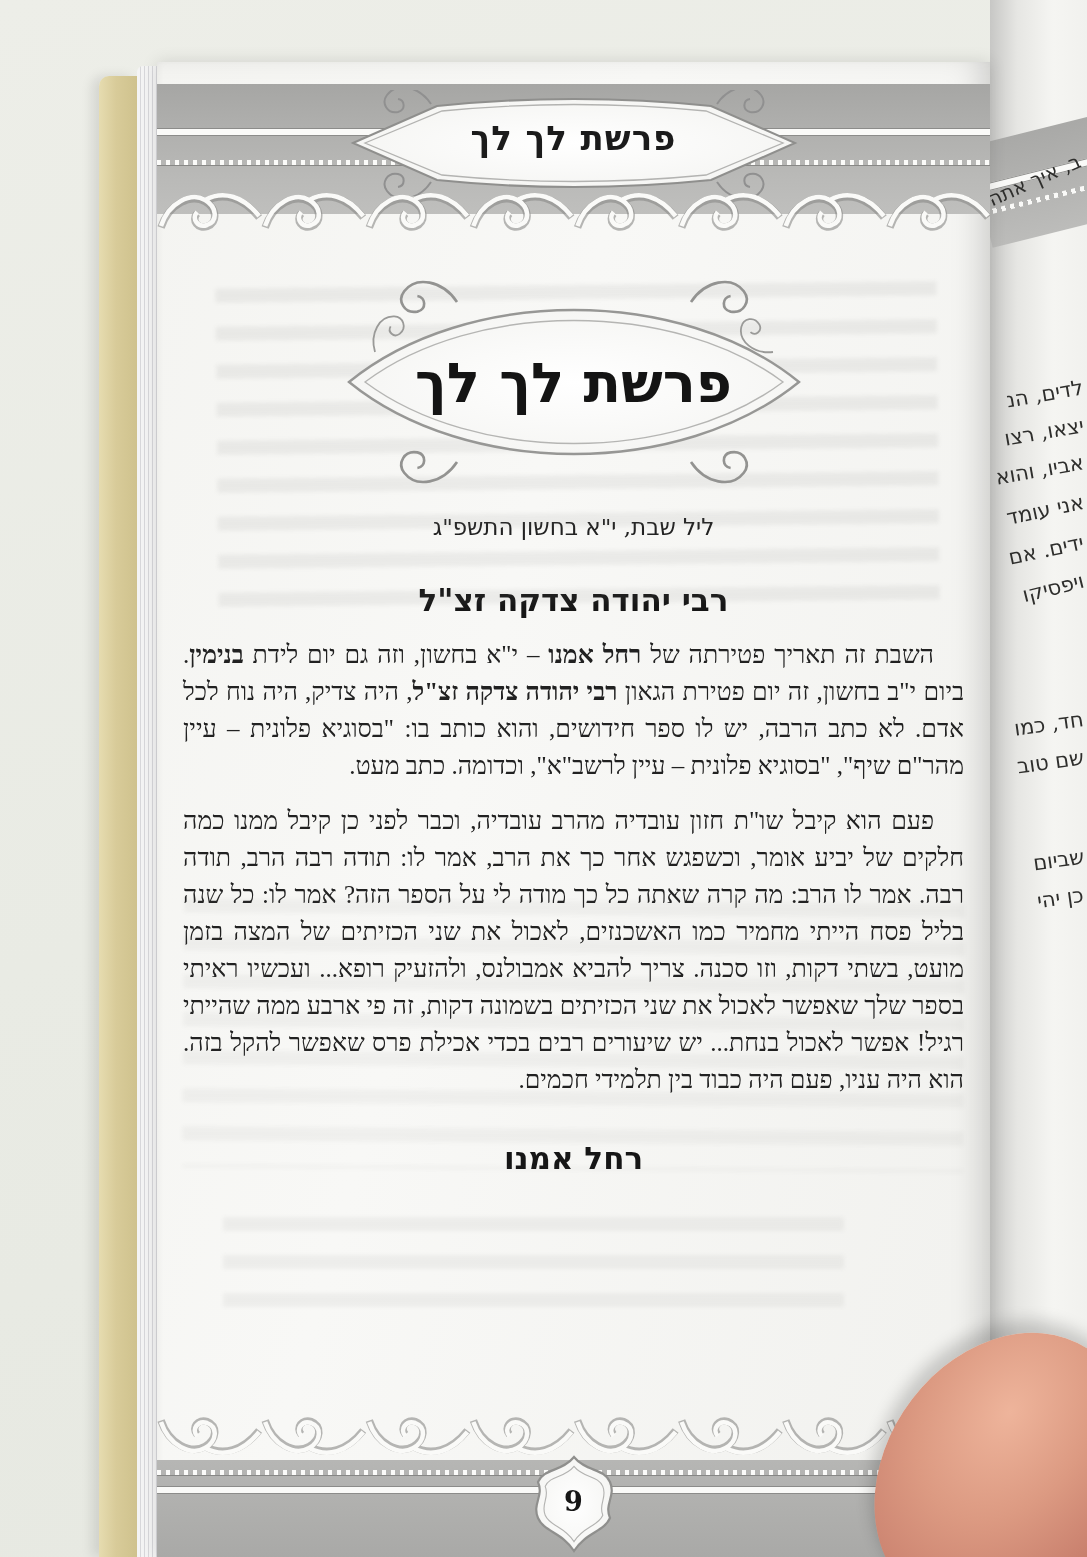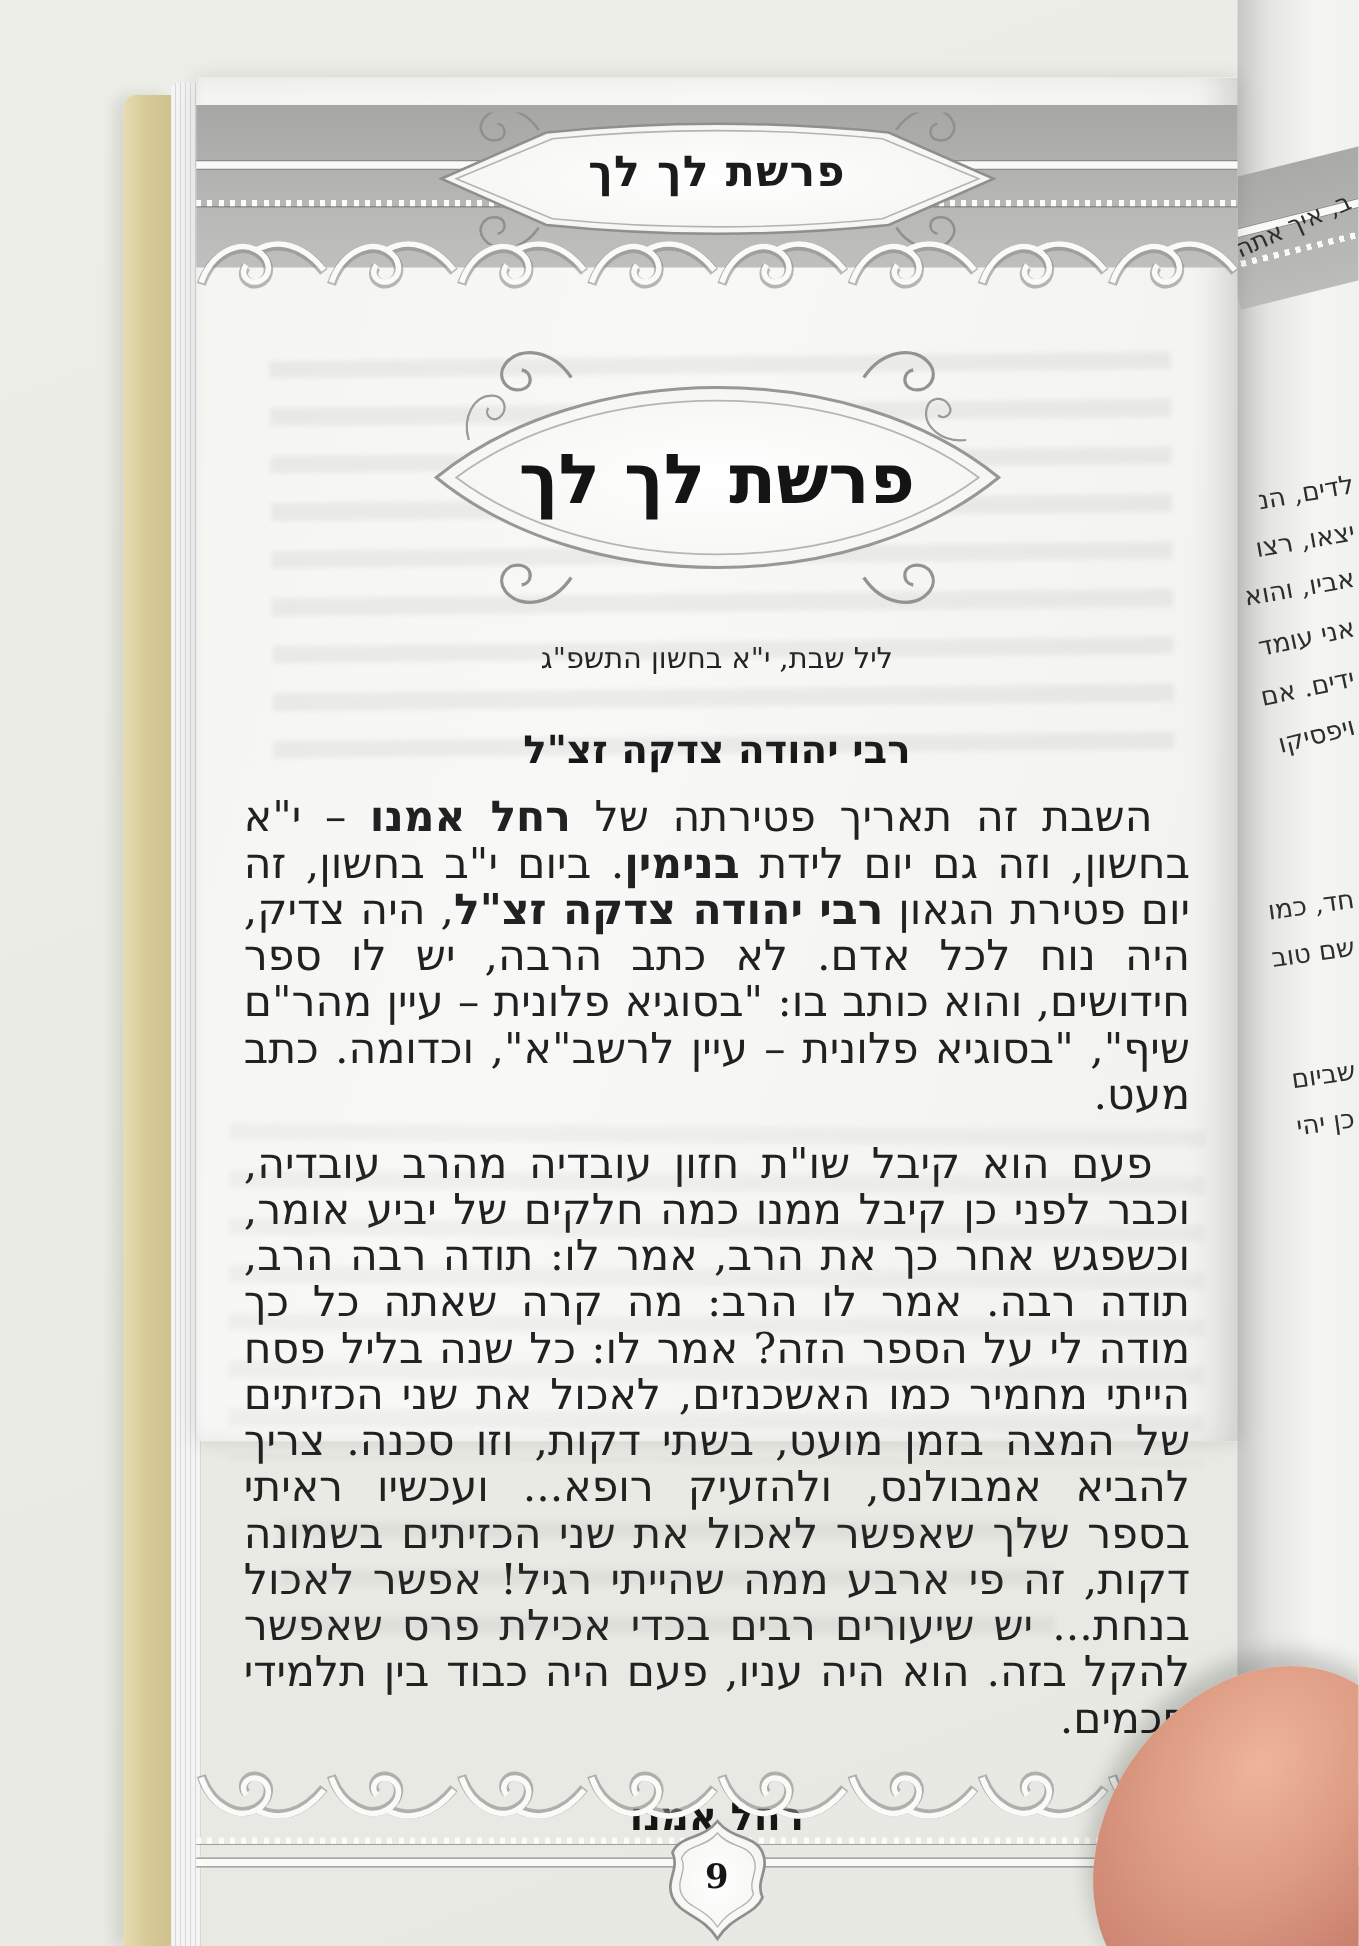--- a/index.html
+++ b/index.html
@@ -27,21 +27,21 @@
   .np-band .mini-dots{position:absolute;left:0;right:0;top:66px;height:5px;
       background:repeating-linear-gradient(90deg,#fafaf8 0 4px,transparent 4px 9px);}
   .frag{position:absolute;right:3px;white-space:nowrap;color:#2e2e2c;direction:rtl;}
   .np-wave{position:absolute;left:-20px;right:-10px;bottom:86px;height:46px;transform:rotate(-7deg);}
   .np-dots{position:absolute;left:-14px;right:-6px;bottom:56px;height:5px;transform:rotate(-7deg);
       background:repeating-linear-gradient(90deg,#fafaf8 0 4px,transparent 4px 9px);box-shadow:0 1px 0 rgba(90,90,88,.5);}
   .np-gray{position:absolute;left:-14px;right:-6px;bottom:0;height:58px;transform:rotate(-7deg);
       background:#b2b2b0;}
 
   
-  .main-page{position:absolute;left:157px;top:62px;width:833px;height:1091px;
+  .main-page{position:absolute;left:157px;top:62px;width:833px;height:1495px;
       background:linear-gradient(105deg,#f4f4f1 0%,#f8f8f6 40%,#f1f1ee 100%);
       box-shadow:0 0 16px rgba(0,0,0,.12), inset -22px 0 32px -14px rgba(0,0,0,.17),
                  inset 4px 0 8px -4px rgba(0,0,0,.06);}
 
   
   .header-band{position:absolute;left:0;top:22px;width:100%;height:130px;
       background:linear-gradient(#a6a6a4 0%,#b9b9b7 70%,#bfbfbd 100%);}
   .band-line{position:absolute;left:0;right:0;top:44px;height:6px;background:#fafaf8;
       border-top:1px solid #8c8c8a;border-bottom:1px solid #8c8c8a;}
   .band-dots{position:absolute;left:0;right:0;top:76px;height:5px;
@@ -69,22 +69,22 @@
   .pn-cartouche .num{position:absolute;left:0;right:0;top:34px;text-align:center;
       font-size:27px;font-weight:bold;color:#161616;}
 
   
   .content{position:absolute;left:26px;right:26px;top:178px;direction:rtl;color:#1f1f1f;}
   .title-frame{position:relative;width:470px;height:212px;margin:36px auto 0;}
   .title-frame .big-title{position:absolute;left:0;right:0;top:74px;text-align:center;
       font-size:55px;font-weight:bold;color:#141414;}
   .date-line{margin-top:26px;text-align:center;font-size:23px;color:#222;}
   .section-heading{margin:42px 0 6px;text-align:center;font-weight:bold;font-size:31px;color:#161616;}
-  .body-para{margin:18px 12px 0;font-size:34px;line-height:37px;text-align:justify;
-      text-indent:30px;color:#212121;}
+  .body-para{margin:18px 0 0;font-size:25px;line-height:37px;text-align:justify;
+      text-indent:30px;color:#212121;font-family:Liberation Serif, serif;}
   .body-para .b{font-weight:bold;}
 
   
   .ghost{position:absolute;filter:blur(2px);opacity:.09;pointer-events:none;
       background:repeating-linear-gradient(180deg,transparent 0 11px,#6f6f6d 11px 25px,transparent 25px 38px);}
   .g1{left:34px;right:26px;top:34px;height:330px;transform:rotate(-.6deg);}
   .g2{left:0;right:0;top:650px;height:280px;transform:rotate(.4deg);opacity:.06;}
   .g3{left:40px;right:120px;top:966px;height:120px;opacity:.07;}
 
   

